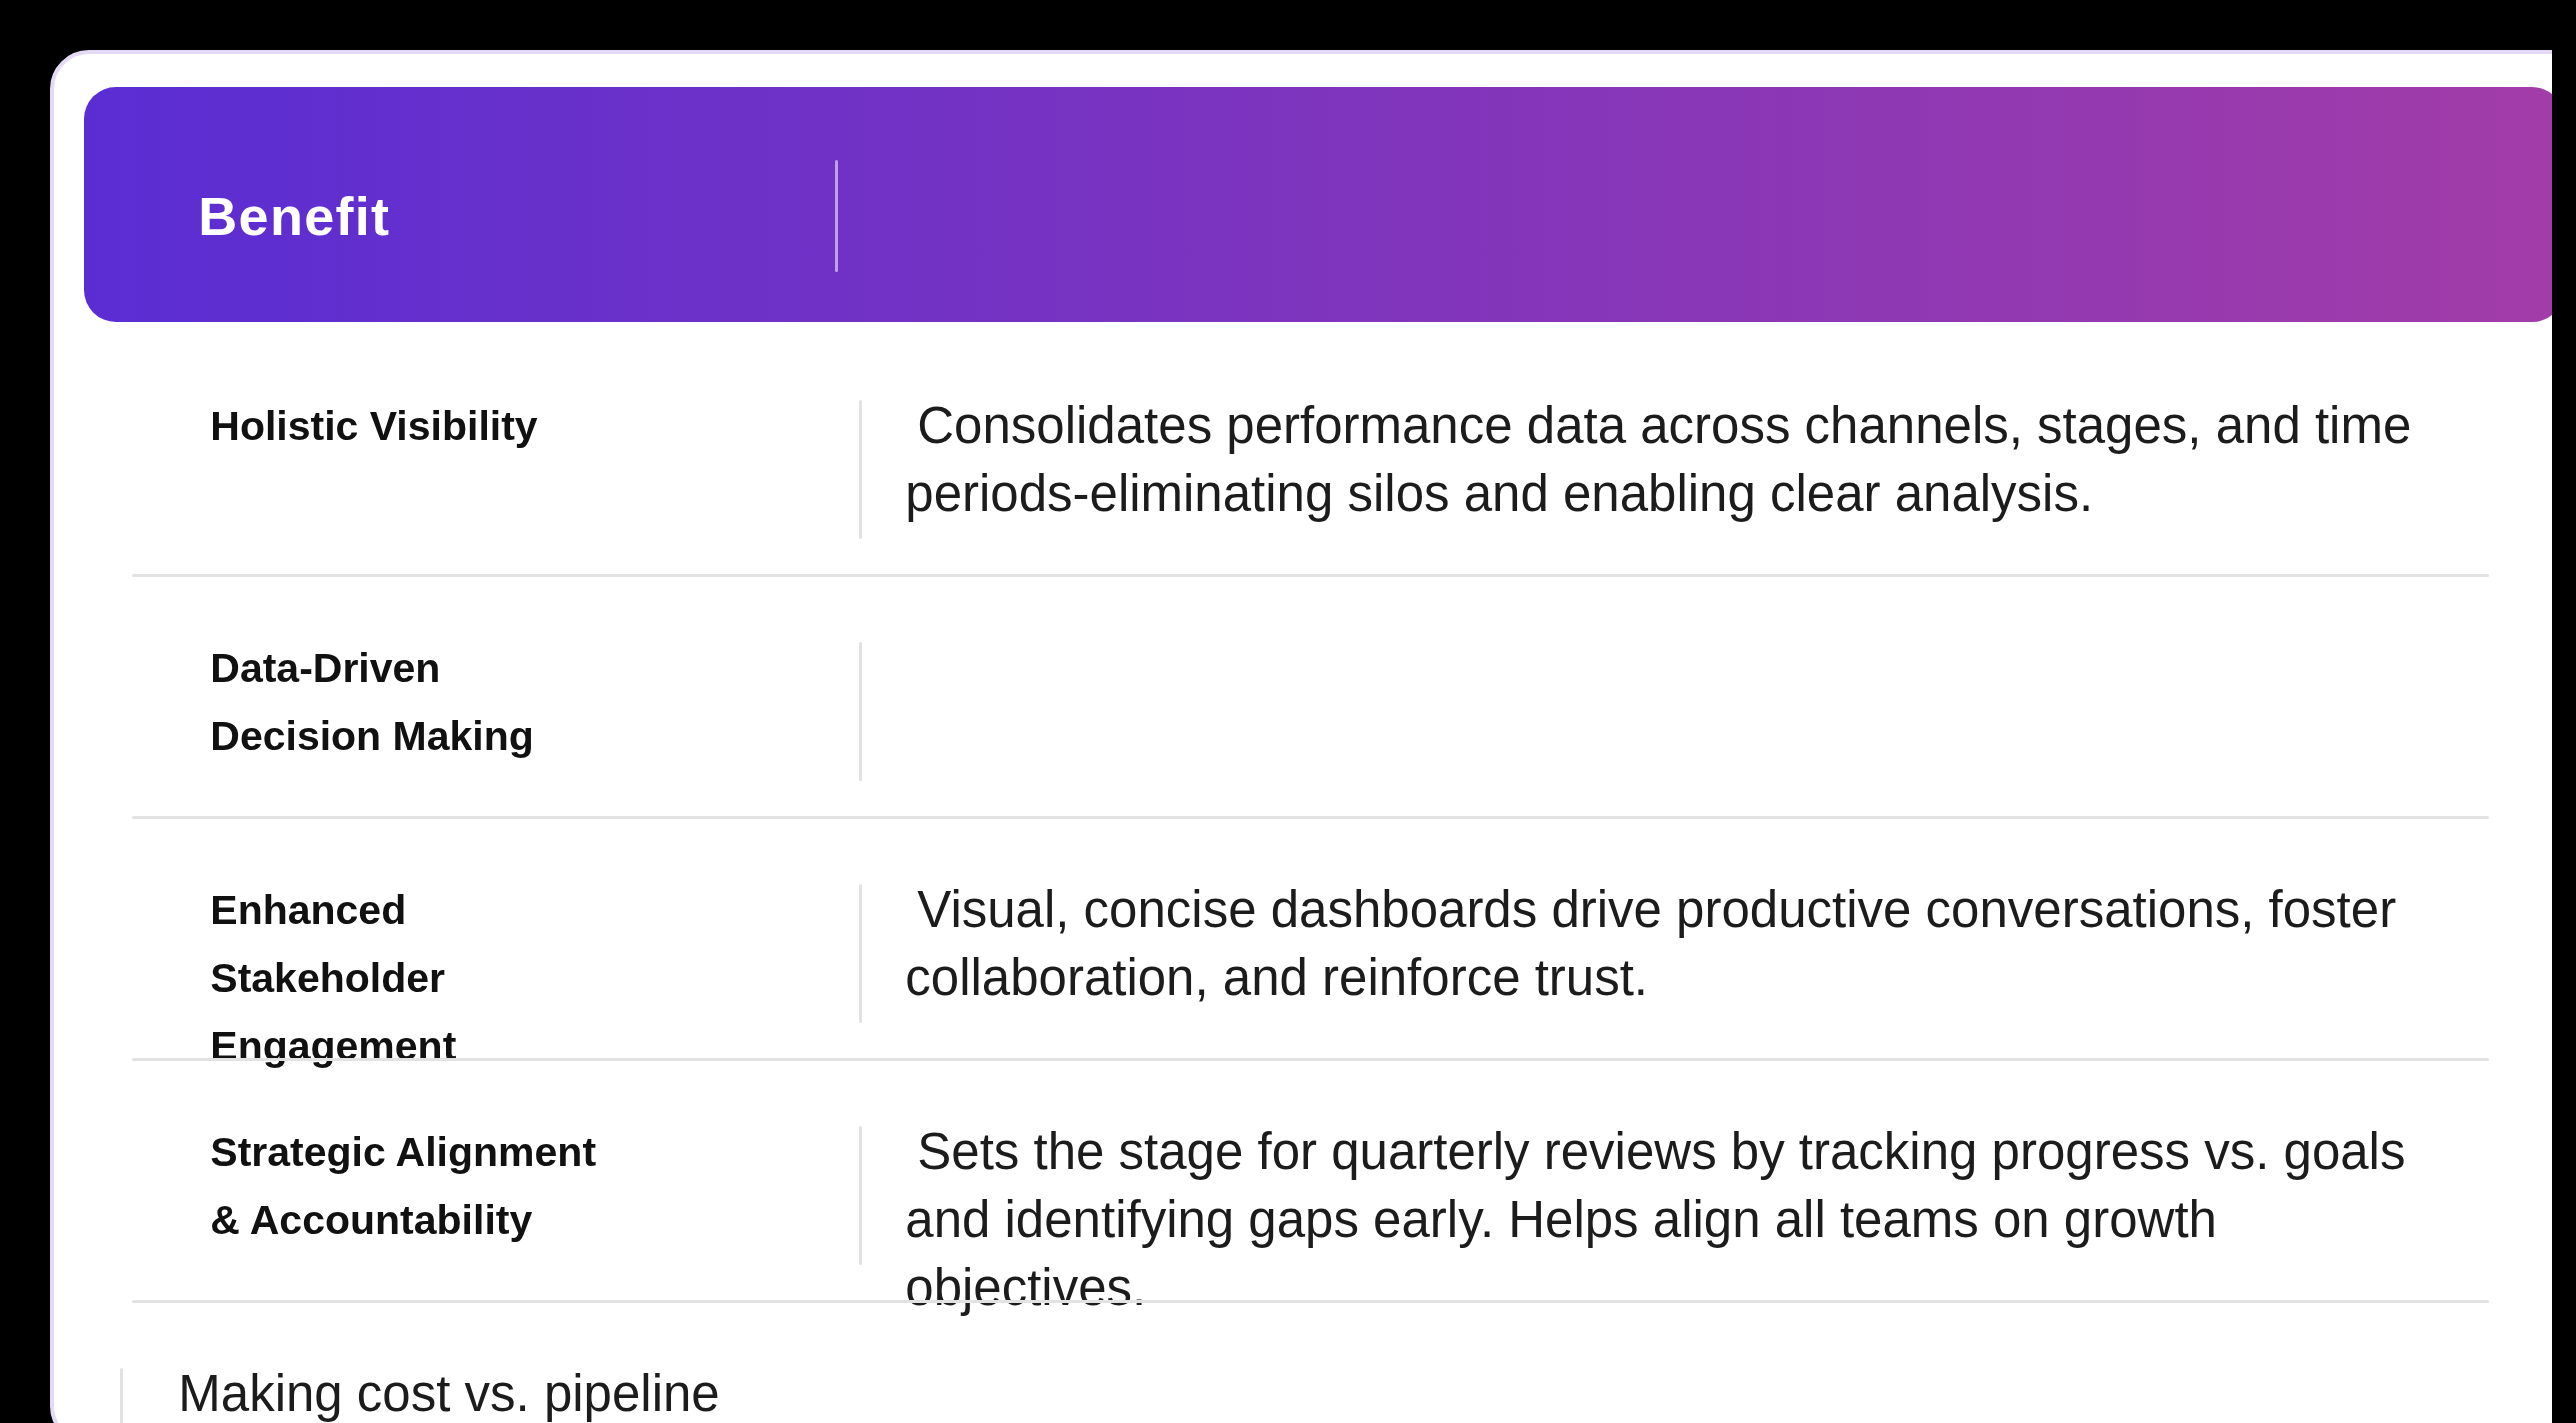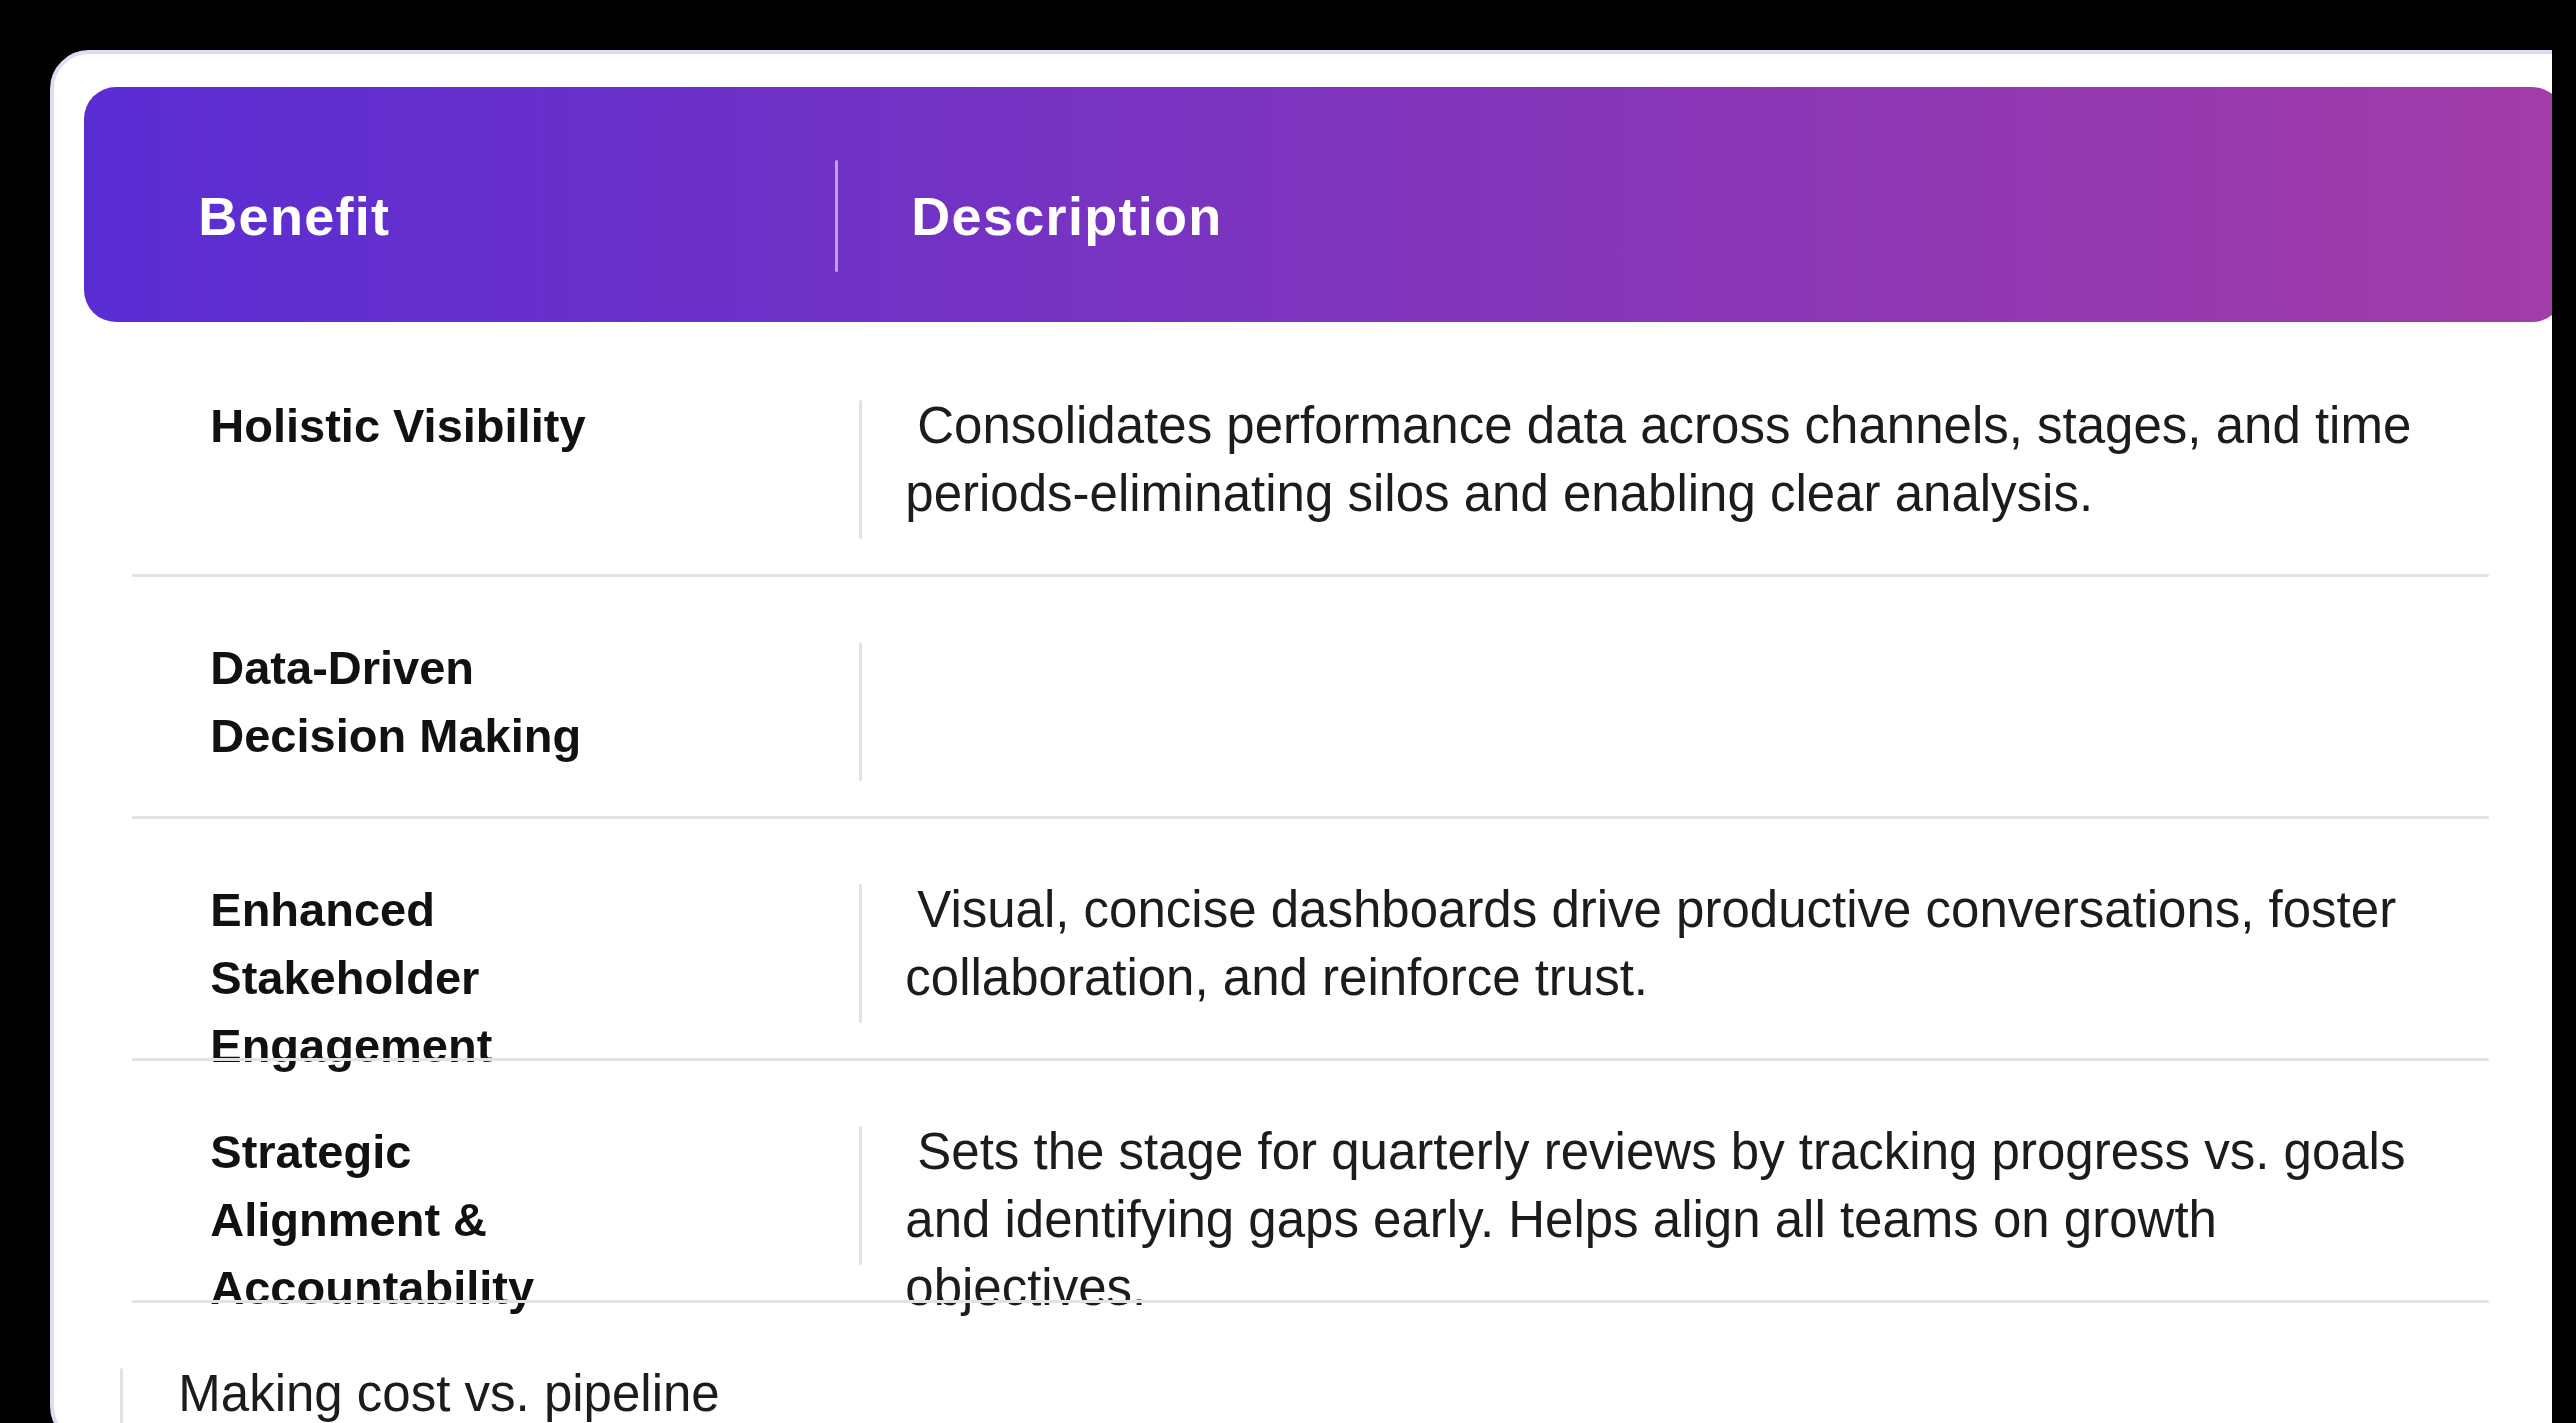--- a/index.html
+++ b/index.html
@@ -76,21 +76,21 @@
     top: -1.7px;
     left: 36px;
     right: 63px;
     height: 2.5px;
     background: var(--divider, #e2e2e2);
     border-radius: 1.7px;
   }
 
   .cell-benefit {
     padding: 46px 212px 0 102px;
-    font-size: 47px;
+    font-size: 41px;
     font-weight: 700;
     line-height: 68px;
     color: var(--row_title, #111);
   }
 
   .cell-description {
     position: relative;
     padding: 46px 76px 0 58px;
     font-size: 51px;
     font-weight: 400;
@@ -110,21 +110,20 @@
 </style>
 </head>
 <body>
 
 <div class="screen">
   <div class="card">
 
     <div class="table-header">
       <span class="header-cell benefit">Benefit</span>
       <span class="header-divider"></span>
-      <span class="header-cell description">Description</span>
     </div>
 
     <div class="rows">
 
       <div class="row">
         <div class="cell-benefit">Holistic Visibility</div>
         <div class="cell-description">
           <span class="row-vdivider"></span>
           <span>Consolidates performance data across channels, stages, and time periods-eliminating silos and enabling clear analysis.</span>
         </div>

